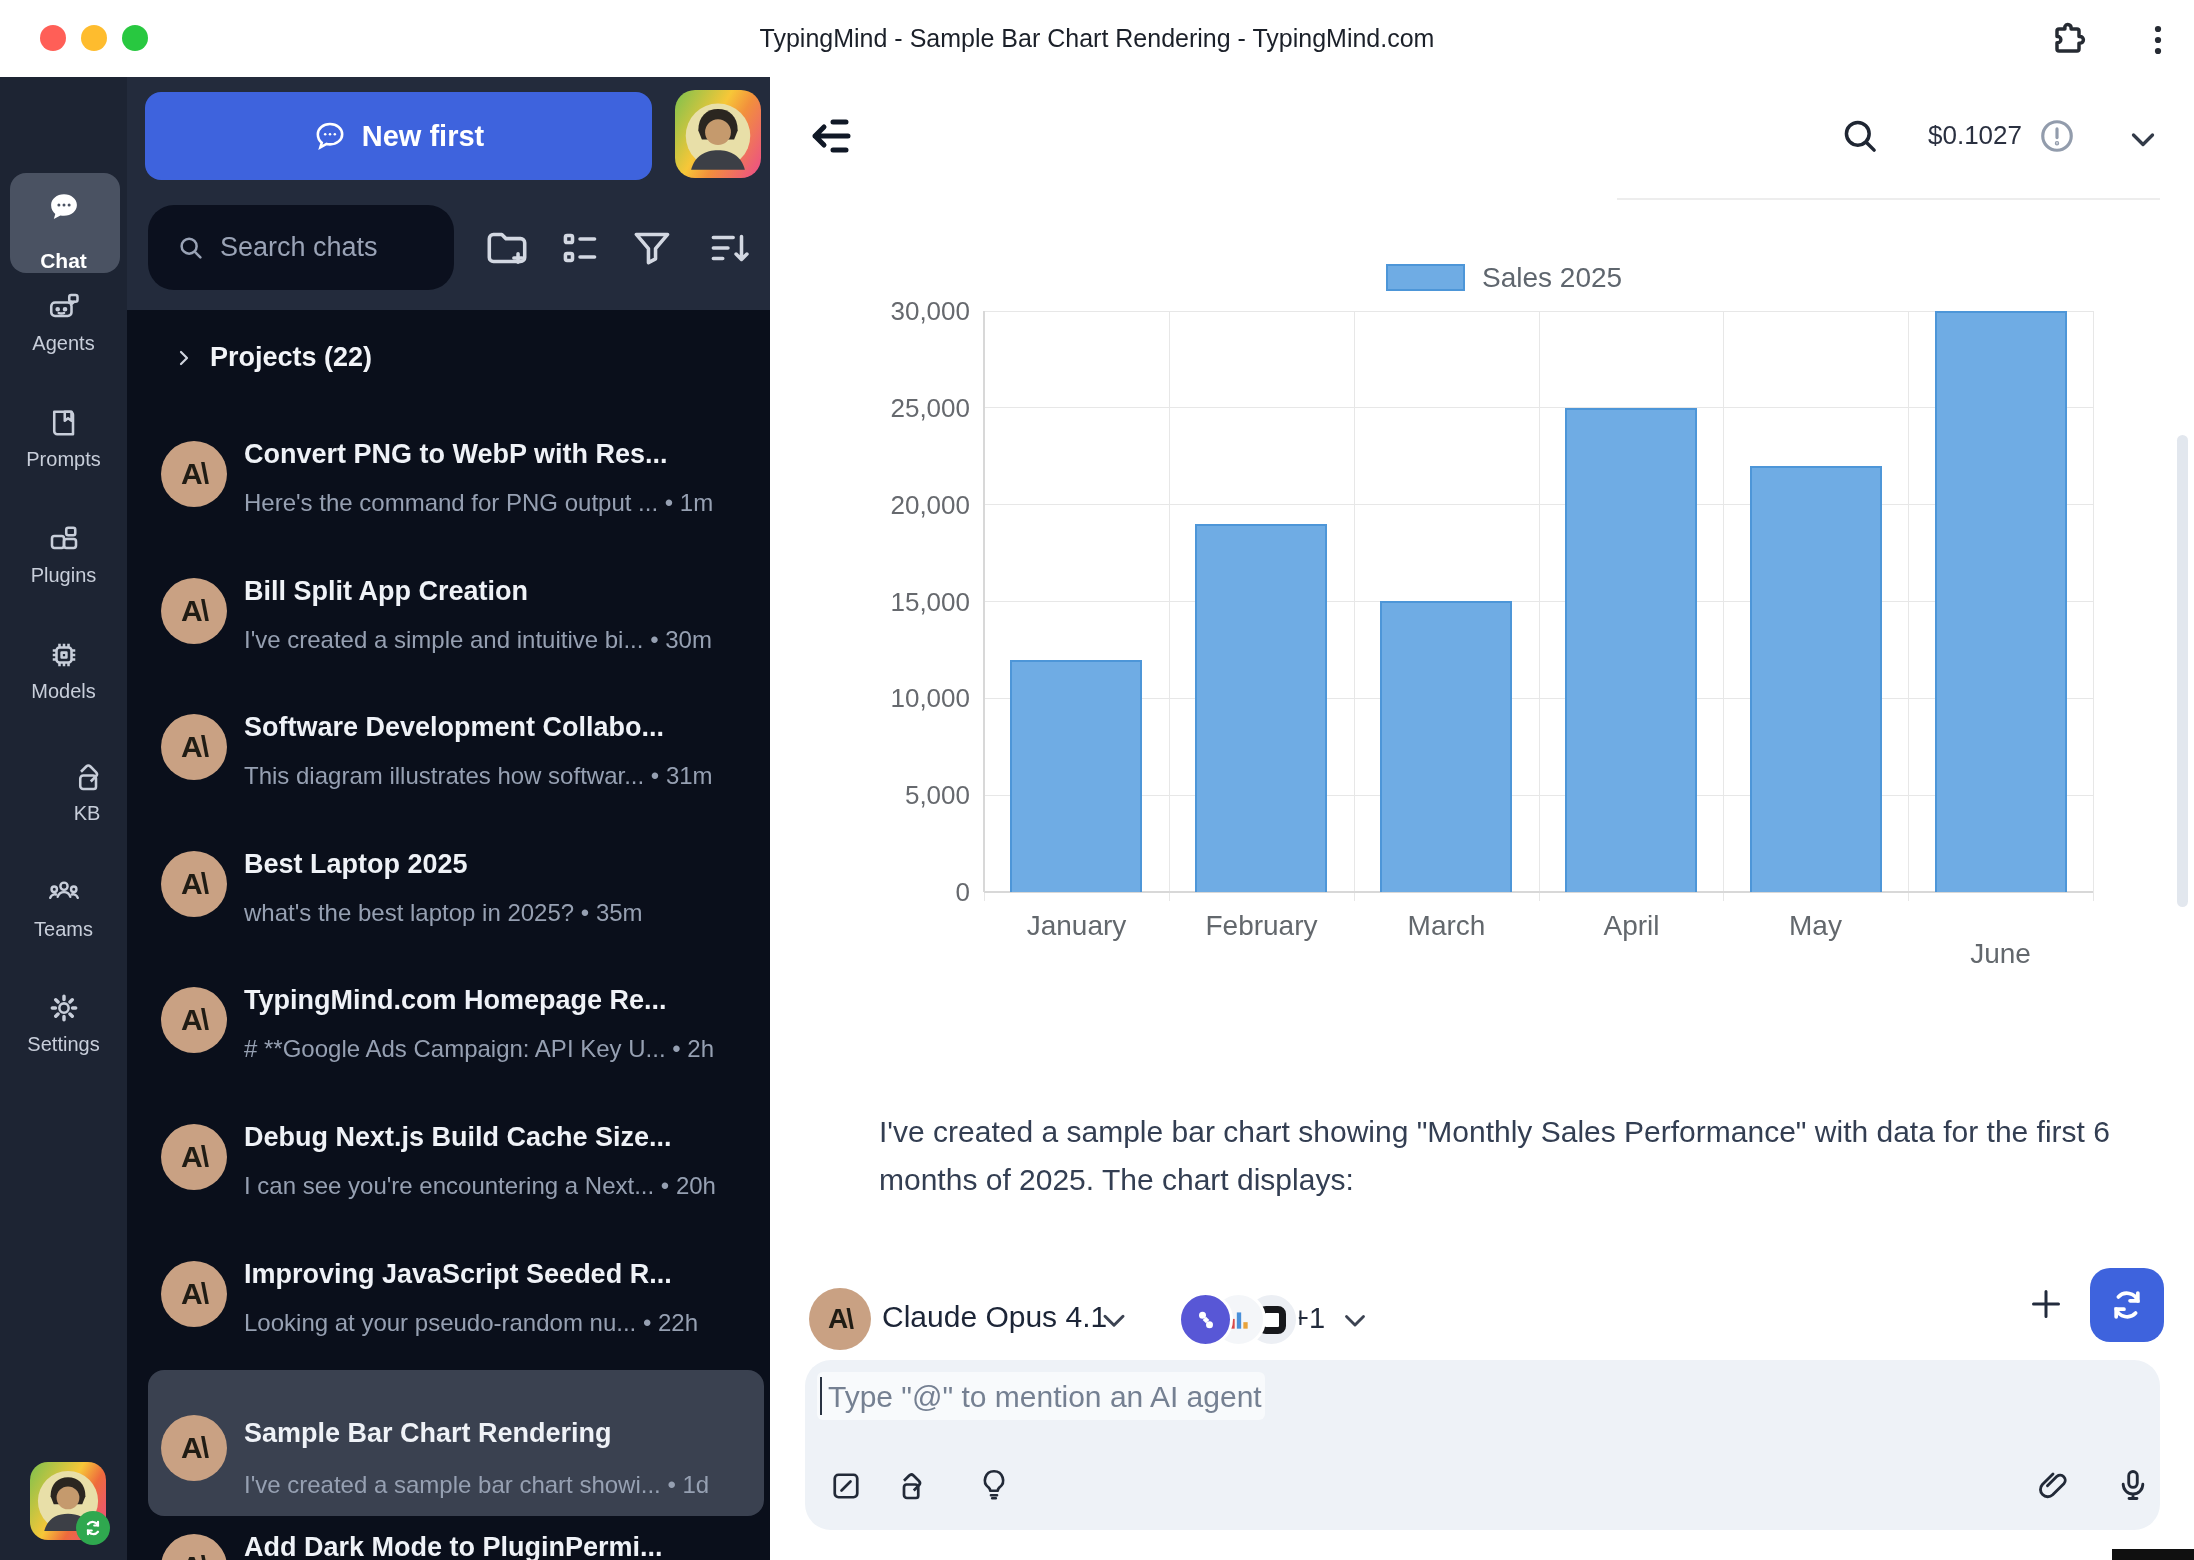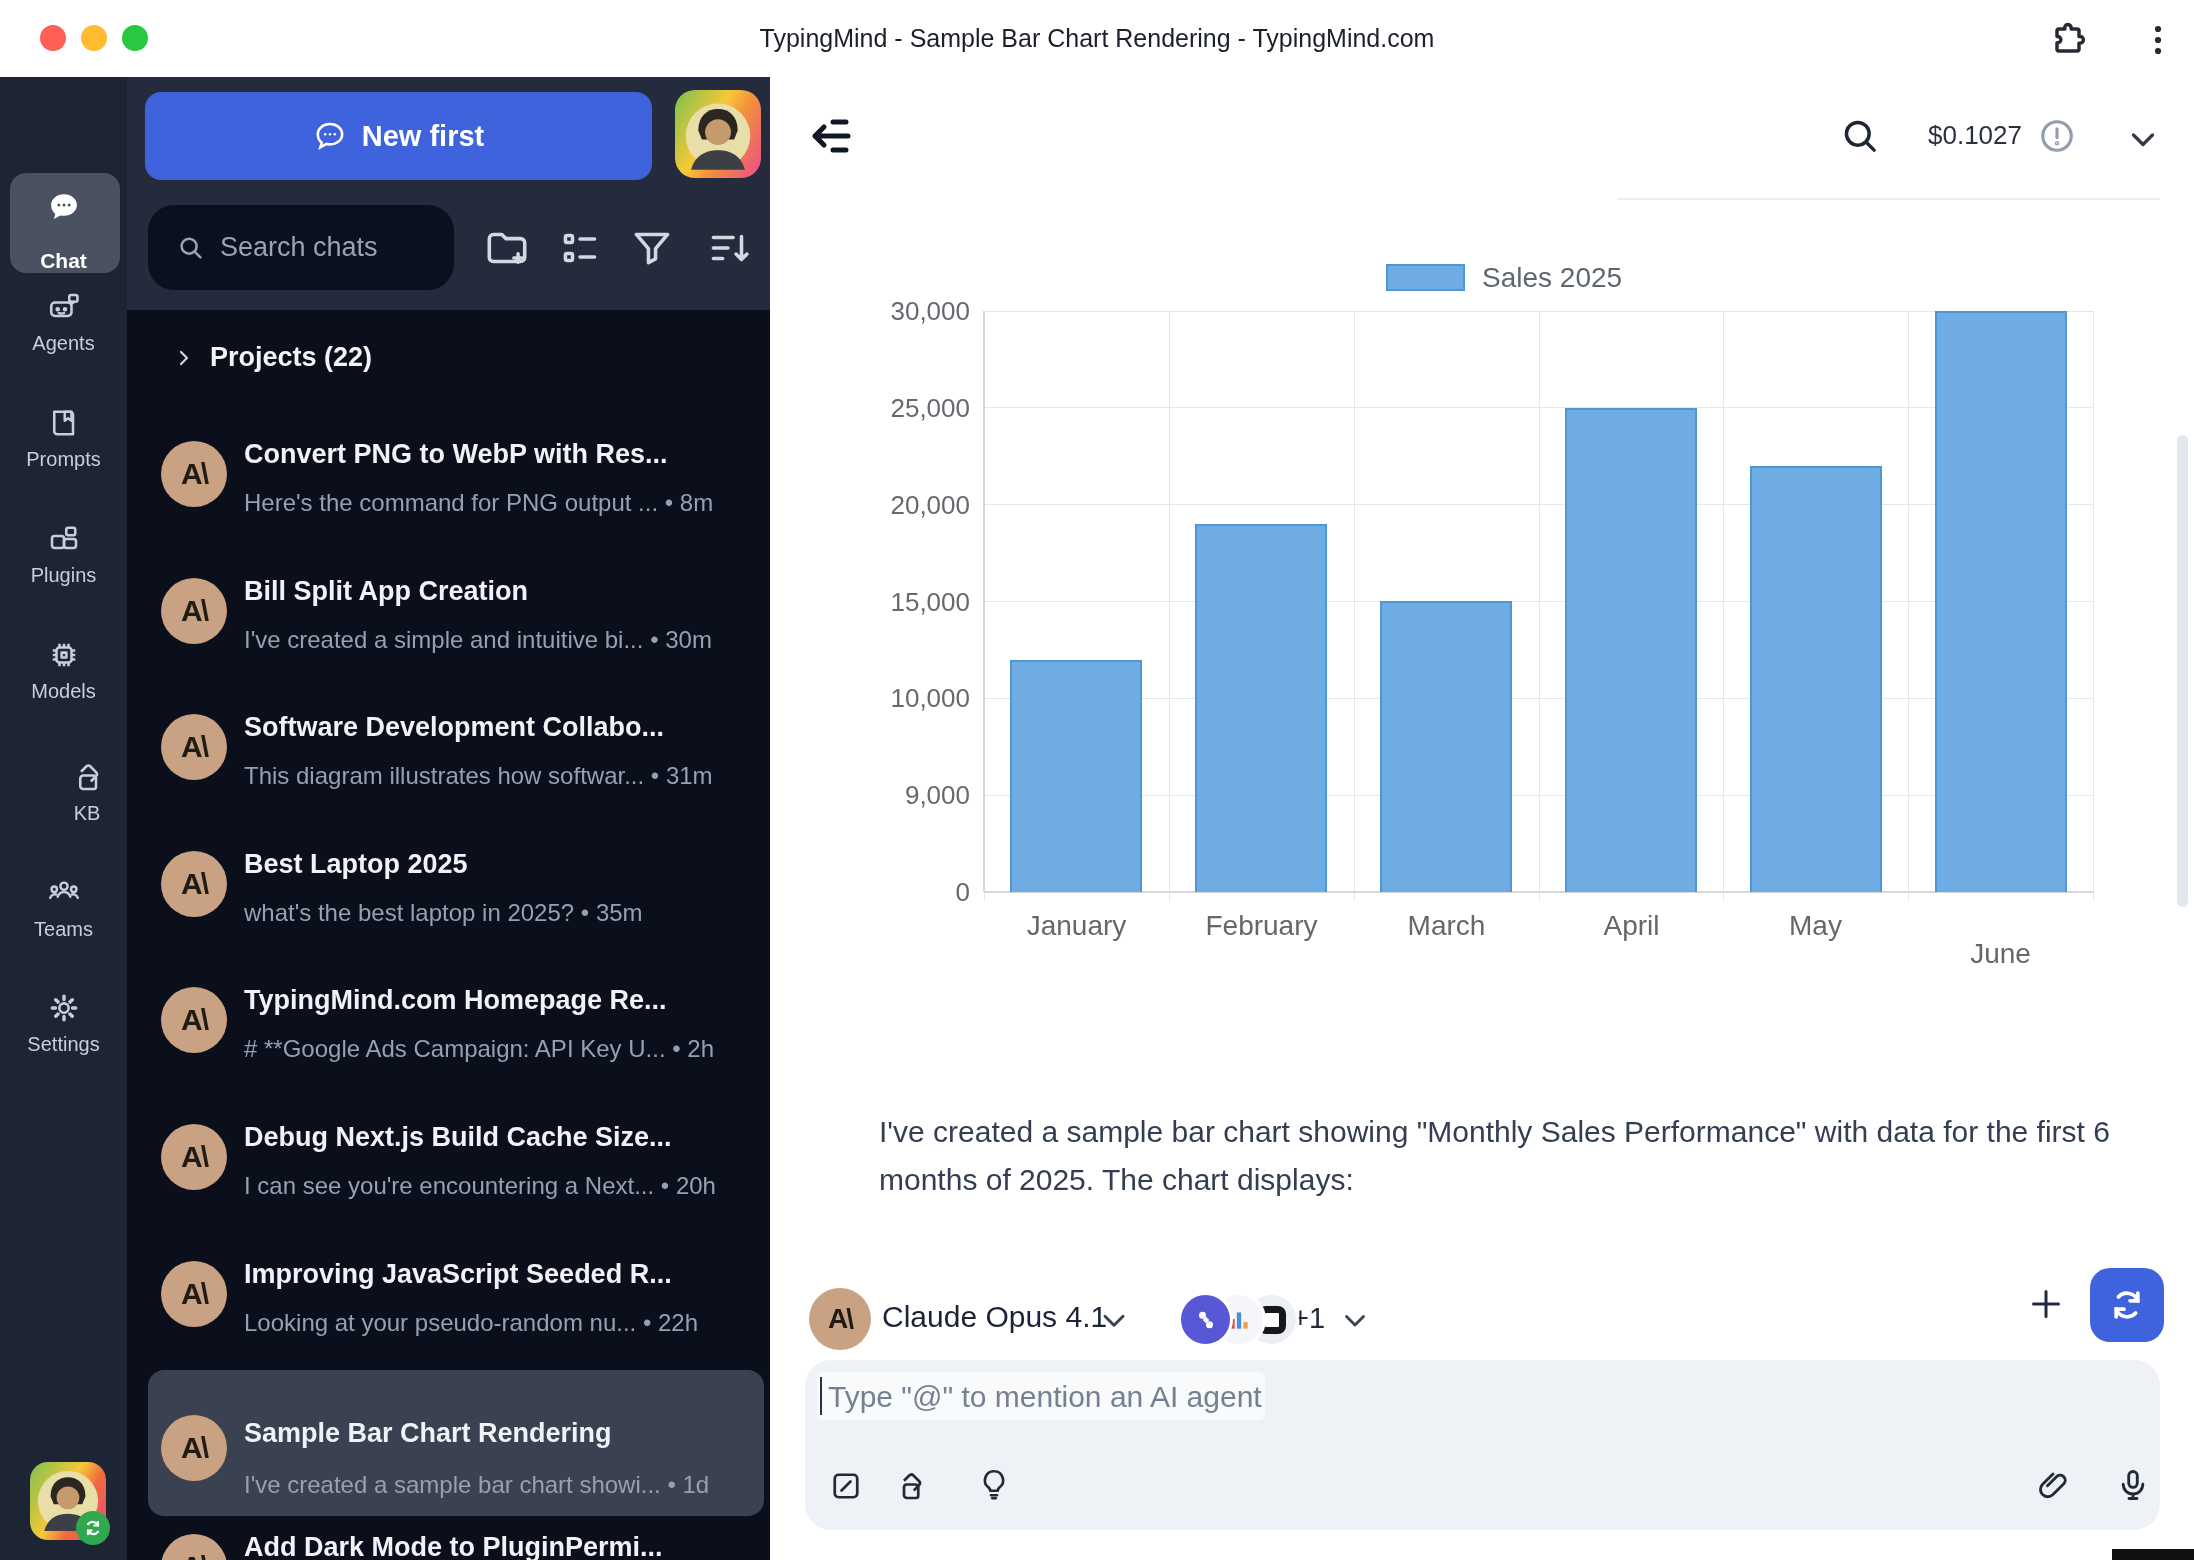--- a/index.html
+++ b/index.html
@@ -298,21 +298,21 @@
   <div class="projects-row">
     <svg width="24" height="24" viewBox="0 0 24 24" fill="none" stroke="#CFD4DE" stroke-width="2.2" stroke-linecap="round" stroke-linejoin="round">
       <path d="m9 6 6 6-6 6"></path>
     </svg>
     <span class="ph">Projects (22)</span>
   </div>
 
 <div class="conv" style="top: 96px;">
       <div class="cav">A\</div>
       <div class="ct">Convert PNG to WebP with Res...</div>
-      <div class="cs">Here's the command for PNG output ...  • 8m</div>
+      <div class="cs">Here's the command for PNG output ...  • 1m</div>
     </div>
     <div class="conv" style="top: 233px;">
       <div class="cav">A\</div>
       <div class="ct">Bill Split App Creation</div>
       <div class="cs">I've created a simple and intuitive bi...  • 30m</div>
     </div>
     <div class="conv" style="top: 369px;">
       <div class="cav">A\</div>
       <div class="ct">Software Development Collabo...</div>
       <div class="cs">This diagram illustrates how softwar...  • 31m</div>
@@ -373,21 +373,21 @@
     <path d="m6 9.5 6 6 6-6"></path>
   </svg>
 </div>
 <div class="divider"></div>
 
 <div class="legend-swatch"></div>
 <div class="legend-label">Sales 2025</div>
 <div id="chart">
     <div class="ytick" style="left: 800px; top: 876px; height: 32px; line-height: 32px;">0</div>
     <div class="gridline-h" style="left: 984px; top: 794.667px; width: 1109px;"></div>
-    <div class="ytick" style="left: 800px; top: 779.167px; height: 32px; line-height: 32px;">9,000</div>
+    <div class="ytick" style="left: 800px; top: 779.167px; height: 32px; line-height: 32px;">5,000</div>
     <div class="gridline-h" style="left: 984px; top: 697.833px; width: 1109px;"></div>
     <div class="ytick" style="left: 800px; top: 682.333px; height: 32px; line-height: 32px;">10,000</div>
     <div class="gridline-h" style="left: 984px; top: 601px; width: 1109px;"></div>
     <div class="ytick" style="left: 800px; top: 585.5px; height: 32px; line-height: 32px;">15,000</div>
     <div class="gridline-h" style="left: 984px; top: 504.167px; width: 1109px;"></div>
     <div class="ytick" style="left: 800px; top: 488.667px; height: 32px; line-height: 32px;">20,000</div>
     <div class="gridline-h" style="left: 984px; top: 407.333px; width: 1109px;"></div>
     <div class="ytick" style="left: 800px; top: 391.833px; height: 32px; line-height: 32px;">25,000</div>
     <div class="gridline-h" style="left: 984px; top: 310.5px; width: 1109px;"></div>
     <div class="ytick" style="left: 800px; top: 295px; height: 32px; line-height: 32px;">30,000</div>

